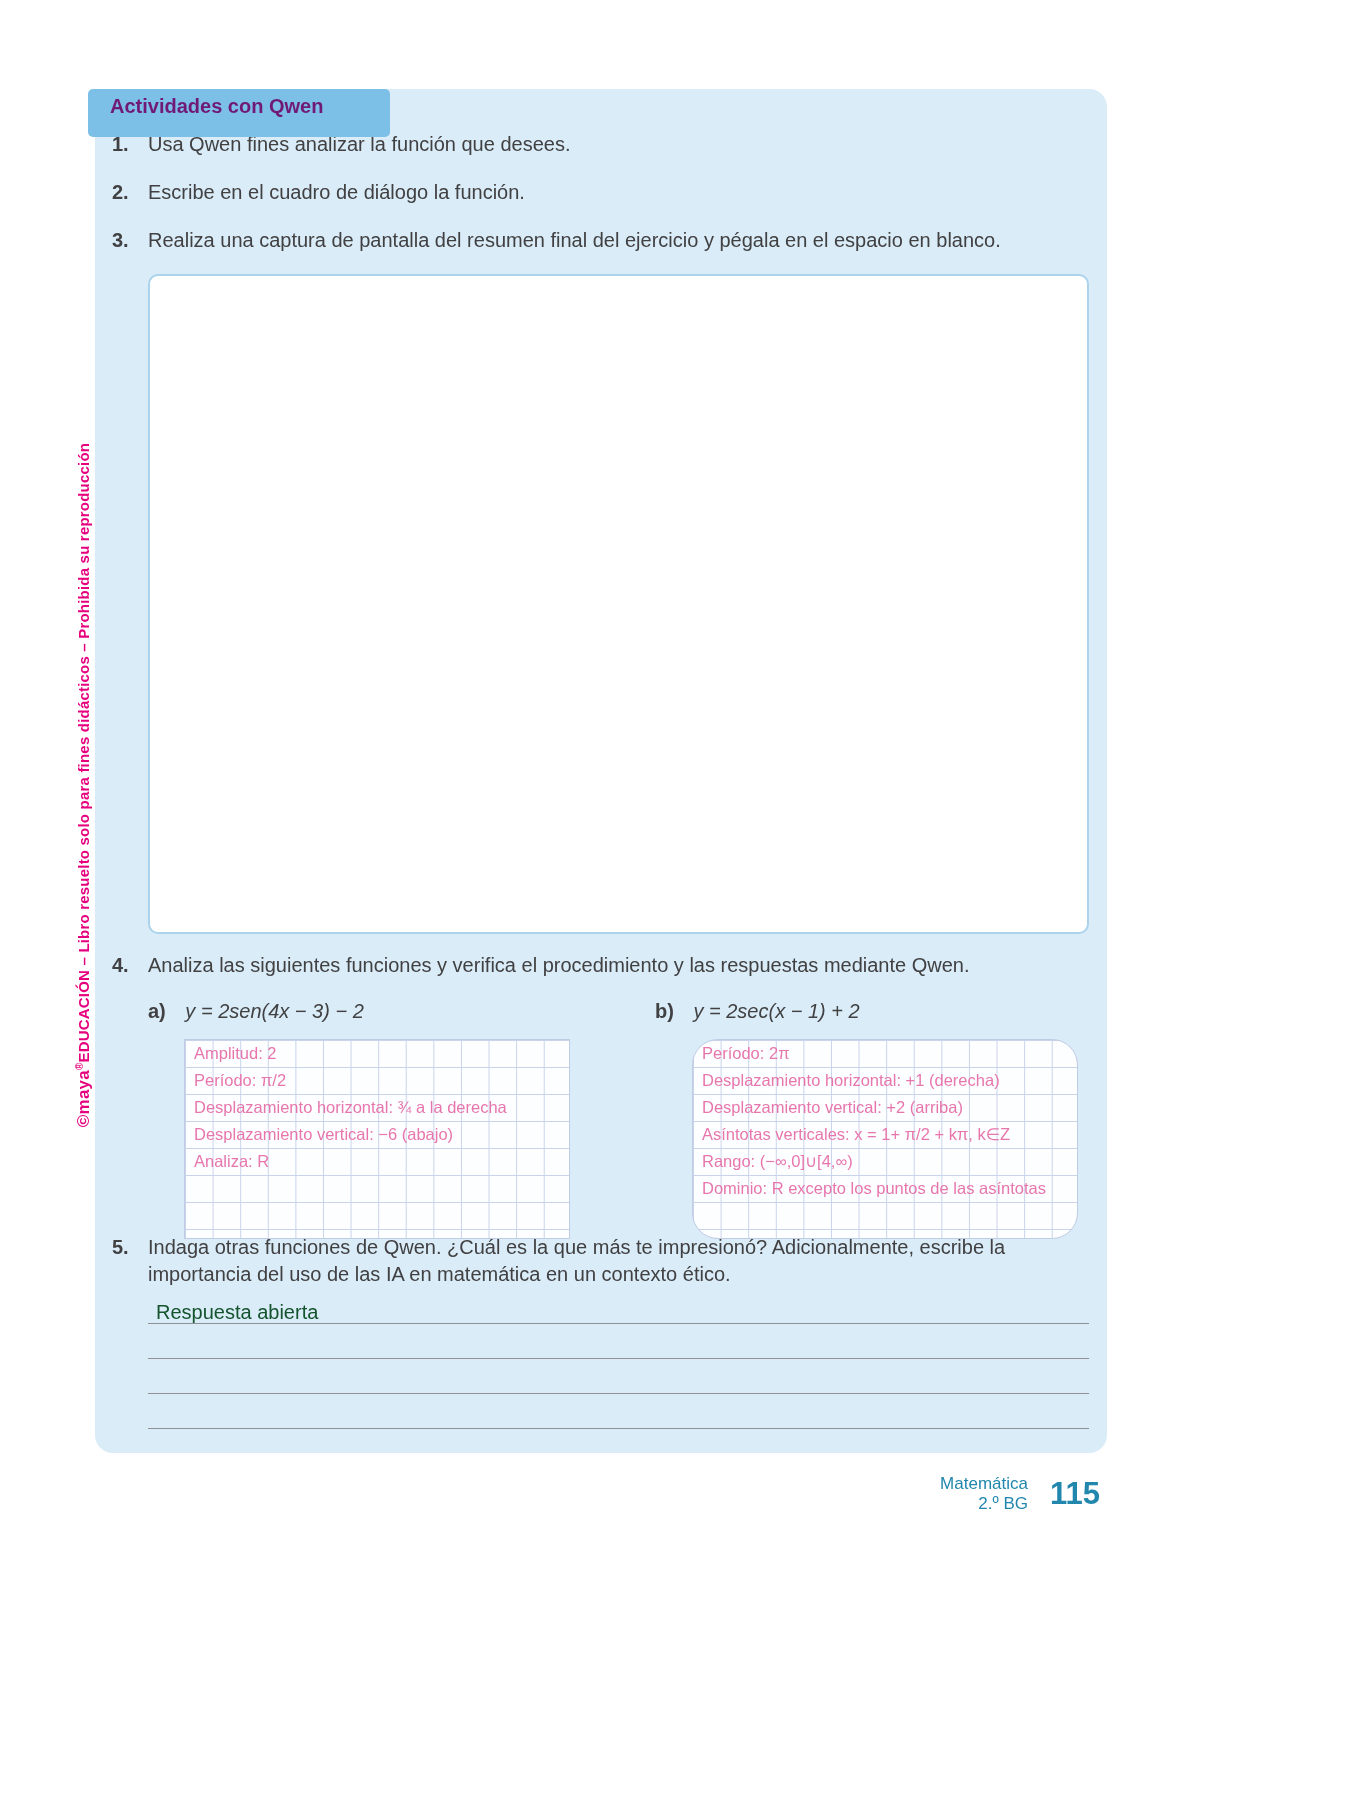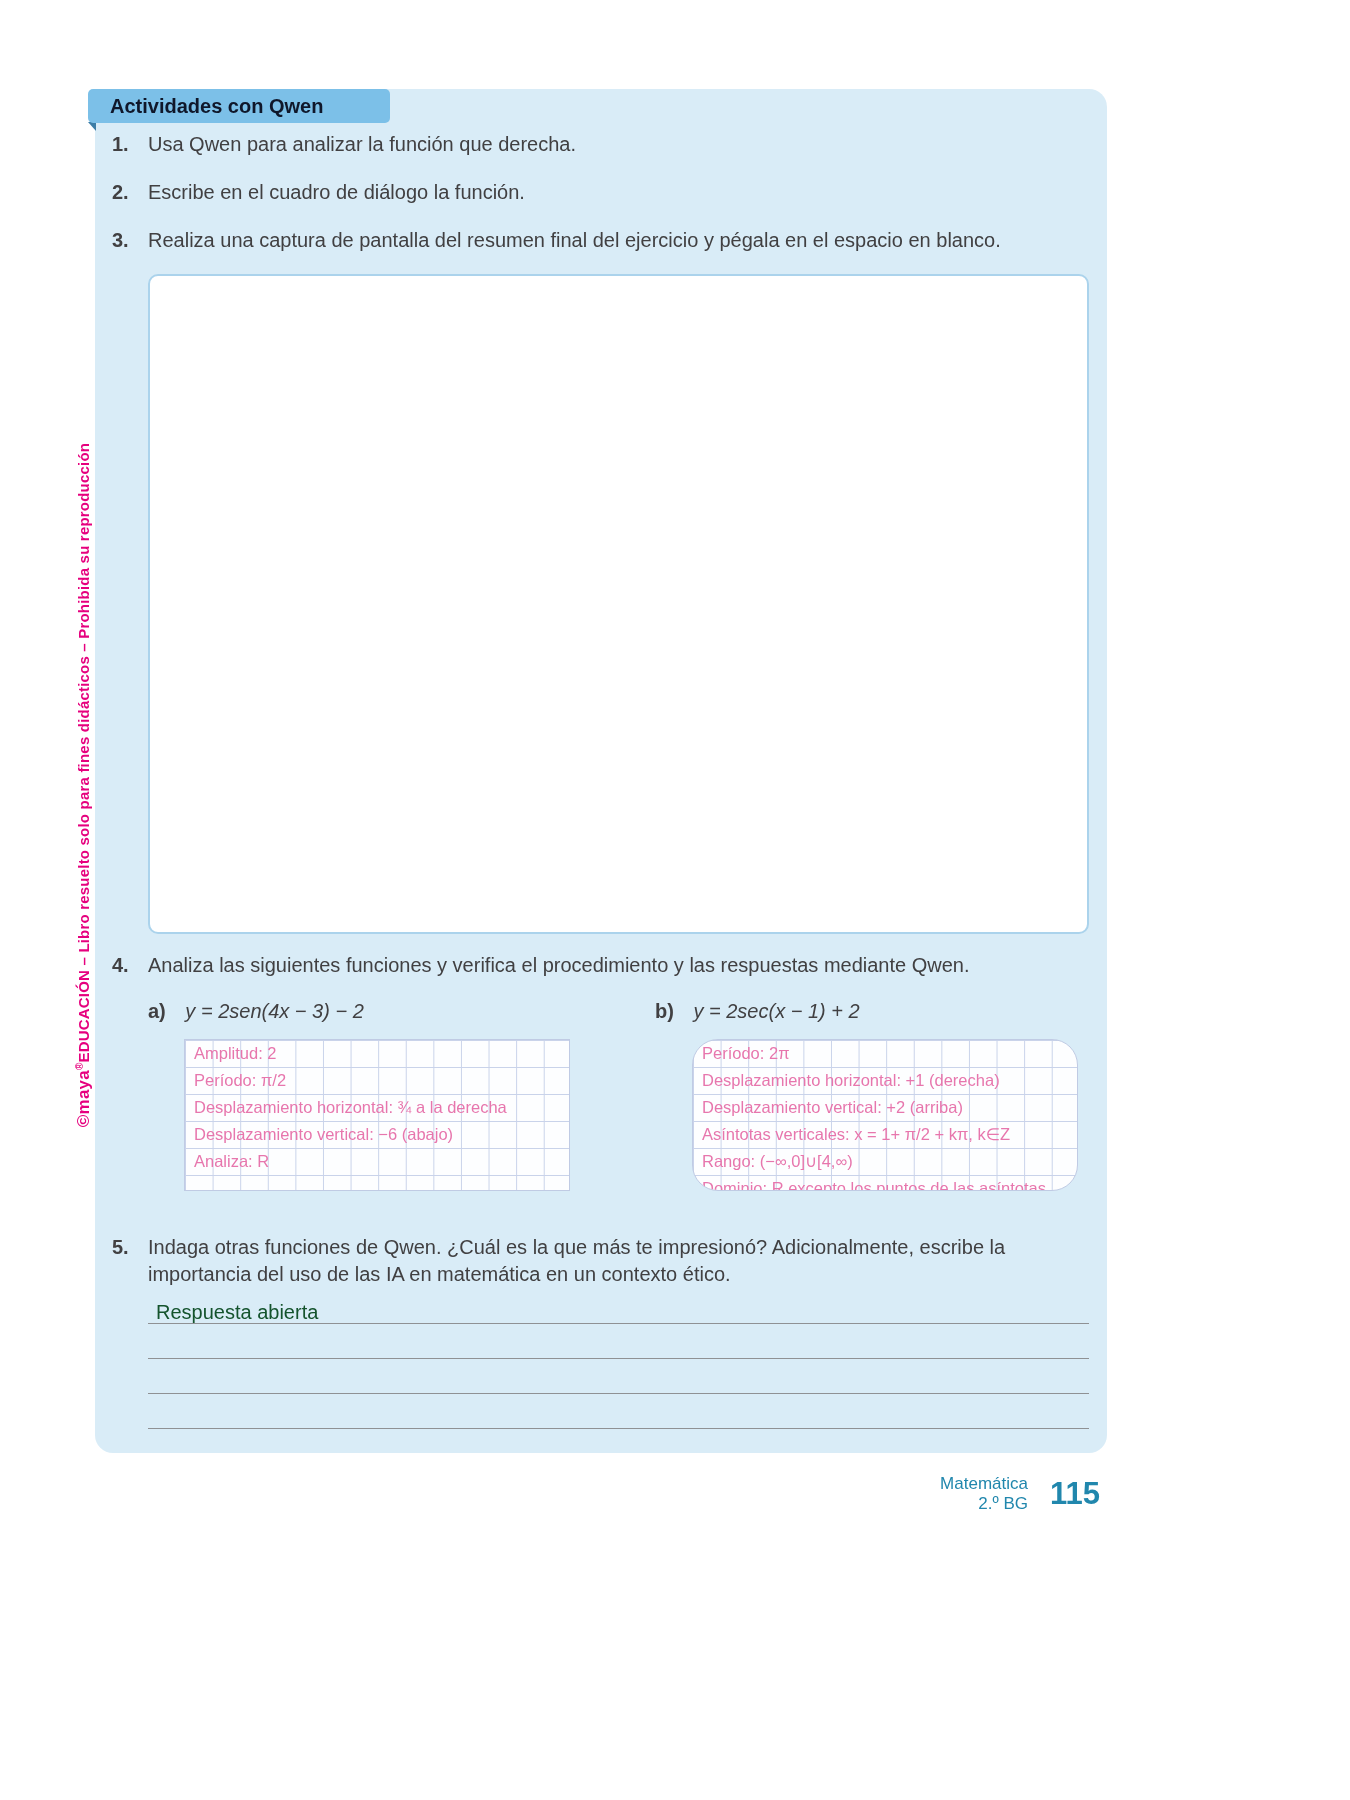--- a/index.html
+++ b/index.html
@@ -14,23 +14,23 @@
   
   .panel {
     position: absolute; left: 95px; top: 89px;
     width: 1012px; height: 1364px;
     background: #d9ecf7; border-radius: 18px;
   }
 
   
   .ribbon {
     position: absolute; left: 88px; top: 89px;
-    height: 34px; width: 302px;
+    height: 48px; width: 302px;
     background: #7cc0e8; border-radius: 5px;
-    color: #0f172a; font-weight: bold; font-size: 20px;
+    color: #701a75; font-weight: bold; font-size: 20px;
     line-height: 34px; padding-left: 22px; box-sizing: border-box;
     z-index: 3;
   }
   .ribbon-fold {
     position: absolute; left: 88px; top: 122px;
     width: 8px; height: 9px; background: #3c7da6;
     clip-path: polygon(0 0, 100% 0, 100% 100%);
     z-index: 2;
   }
 
@@ -54,21 +54,21 @@
   
   .exline { position: absolute; top: 1000px; font-size: 20px; }
   .exline .exlabel { font-weight: bold; }
   .exline .formula { font-style: italic; margin-left: 14px; }
   .ex-a { left: 148px; }
   .ex-b { left: 655px; }
 
   
   .grid-table {
     position: absolute; top: 1039px;
-    width: 386px; height: 152px;
+    width: 386px; height: 200px;
     background-color: #fdfeff;
     background-image:
       linear-gradient(#c9d3ea 1px, transparent 1px),
       linear-gradient(90deg, #c9d3ea 1px, transparent 1px);
     background-size: 27.6px 27px;
     border: 1px solid #c0cbe4;
     box-sizing: border-box;
     overflow: hidden;
   }
   .grid-a { left: 184px; }
@@ -113,21 +113,21 @@
 
 <div class="panel"></div>
 
 <div class="ribbon">
   <span>Actividades con Qwen</span>
 </div>
 <div class="ribbon-fold"></div>
 
 <div class="act" style="top:131px">
   <span class="num">1.</span>
-  <span class="txt">Usa Qwen para analizar la función que derecha.</span>
+  <span class="txt">Usa Qwen fines analizar la función que desees.</span>
 </div>
 
 <div class="act" style="top:179px">
   <span class="num">2.</span>
   <span class="txt">Escribe en el cuadro de diálogo la función.</span>
 </div>
 
 <div class="act" style="top:227px">
   <span class="num">3.</span>
   <span class="txt">Realiza una captura de pantalla del resumen final del ejercicio y pégala en el espacio en blanco.</span>

